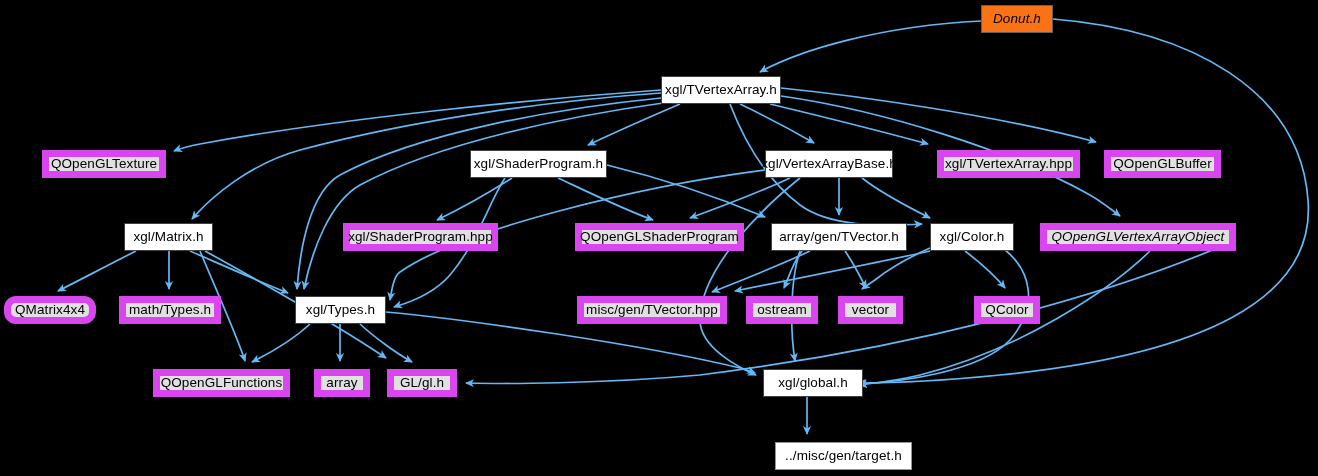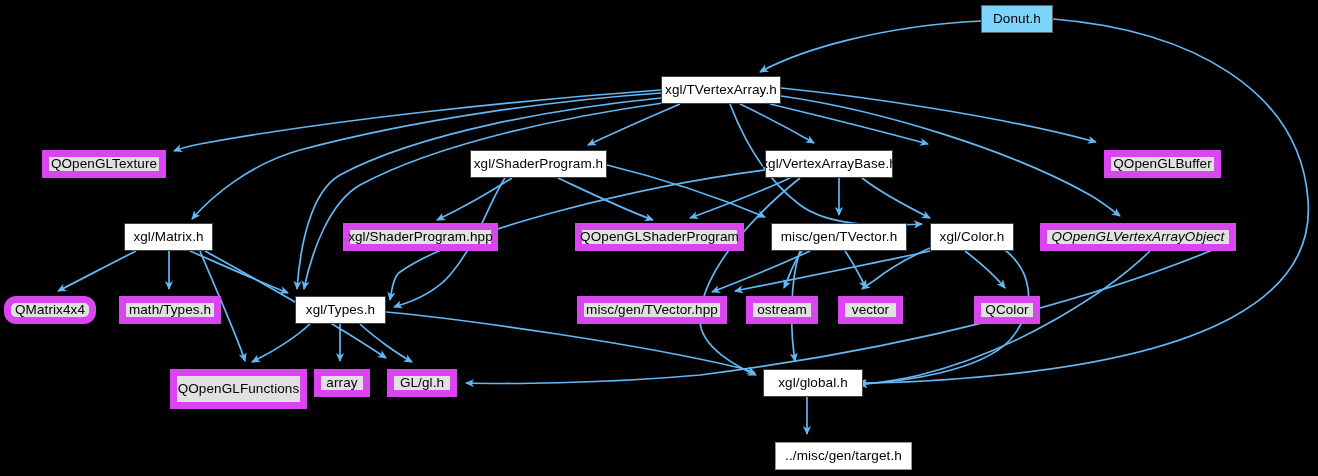--- a/index.html
+++ b/index.html
@@ -4,21 +4,21 @@
 <style>
   html,body{margin:0;padding:0;background:#000;}
   #graph-root{position:relative;width:1318px;height:476px;background:#000;overflow:hidden;
     font-family:"Liberation Sans","DejaVu Sans",sans-serif;}
   #graph-svg{position:absolute;left:0;top:0;width:1318px;height:476px;}
   .node{position:absolute;box-sizing:border-box;display:flex;align-items:center;justify-content:center;
         font-size:13.5px;line-height:1;color:#000;white-space:nowrap;letter-spacing:0.1px;}
   .node.gray{background:#e0e0e0;border:7px solid #d946ef;}
   .node.white{background:#ffffff;border:1px solid #404040;}
   .node.whitegray{background:#ffffff;border:1px solid #949494;margin-left:36px;}
-  .node.hl{background:#7dd3fc;border:1px solid #606060;}
+  .node.hl{background:#f97316;border:1px solid #606060;font-style:italic;}
 </style>
 </head>
 <body>
 
 <div id="graph-root">
 
   <svg id="graph-svg" viewBox="0 0 1318 476" xmlns="http://www.w3.org/2000/svg">
     <defs>
       <marker id="ah" markerWidth="9" markerHeight="9" refX="8" refY="4.5" orient="auto" markerUnits="userSpaceOnUse">
         <path d="M0,0.4 L9,4.5 L0,8.6 L2.4,4.5 Z" fill="#63b8f5"></path>
@@ -109,33 +109,34 @@
     <g fill="none" stroke="#63b8f5" stroke-width="1.7" marker-end="url(#ah)">
       <path d="M1236,240 C1100,300 900,350 700,375 C600,384 500,384 466,383"></path>
     </g>
   </svg>
 
   <div class="node hl" style="left:981px;top:5px;width:72px;height:28px;">Donut.h</div>
   <div class="node white" style="left:661px;top:76px;width:120px;height:28px;">xgl/TVertexArray.h</div>
   <div class="node gray" style="left:42px;top:150px;width:124px;height:28px;">QOpenGLTexture</div>
   <div class="node white" style="left:470px;top:150px;width:137px;height:28px;">xgl/ShaderProgram.h</div>
   <div class="node white" style="left:765px;top:150px;width:128px;height:28px;">xgl/VertexArrayBase.h</div>
+  <div class="node gray" style="left:937px;top:150px;width:143px;height:28px;">xgl/TVertexArray.hpp</div>
   <div class="node gray" style="left:1104px;top:150px;width:117px;height:28px;">QOpenGLBuffer</div>
   <div class="node white" style="left:124px;top:223px;width:89px;height:28px;">xgl/Matrix.h</div>
   <div class="node gray" style="left:343px;top:223px;width:155px;height:28px;">xgl/ShaderProgram.hpp</div>
   <div class="node gray" style="left:575px;top:223px;width:169px;height:28px;">QOpenGLShaderProgram</div>
-  <div class="node white" style="left:771px;top:223px;width:136px;height:28px;">misc/gen/TVector.h</div>
+  <div class="node white" style="left:771px;top:223px;width:136px;height:28px;">array/gen/TVector.h</div>
   <div class="node white" style="left:930px;top:223px;width:84px;height:28px;">xgl/Color.h</div>
   <div class="node gray" style="left:1040px;top:223px;width:196px;height:28px;font-style:italic;">QOpenGLVertexArrayObject</div>
   <div class="node gray" style="left:4px;top:296px;width:92px;height:28px;border-radius:12px;">QMatrix4x4</div>
   <div class="node gray" style="left:119px;top:296px;width:102px;height:28px;">math/Types.h</div>
   <div class="node white" style="left:295px;top:296px;width:91px;height:28px;">xgl/Types.h</div>
   <div class="node gray" style="left:577px;top:296px;width:150px;height:28px;">misc/gen/TVector.hpp</div>
   <div class="node gray" style="left:746px;top:296px;width:72px;height:28px;">ostream</div>
   <div class="node gray" style="left:838px;top:296px;width:65px;height:28px;">vector</div>
   <div class="node gray" style="left:974px;top:296px;width:66px;height:28px;">QColor</div>
-  <div class="node gray" style="left:170px;top:369px;width:137px;height:40px;">QOpenGLFunctions</div>
+  <div class="node gray" style="left:153px;top:369px;width:137px;height:28px;">QOpenGLFunctions</div>
   <div class="node gray" style="left:314px;top:369px;width:56px;height:28px;">array</div>
   <div class="node gray" style="left:387px;top:369px;width:70px;height:28px;">GL/gl.h</div>
   <div class="node white" style="left:763px;top:369px;width:100px;height:28px;">xgl/global.h</div>
   <div class="node whitegray" style="left:739px;top:442px;width:137px;height:28px;">../misc/gen/target.h</div>
 
 </div>
 
 </body></html>

